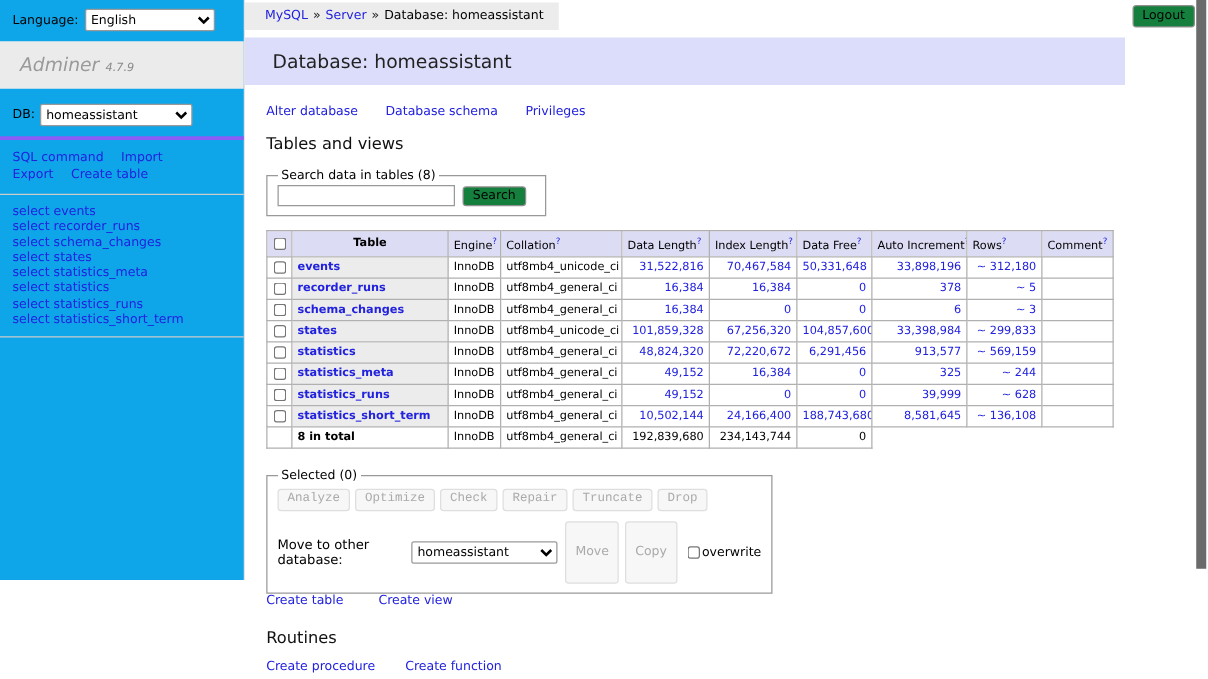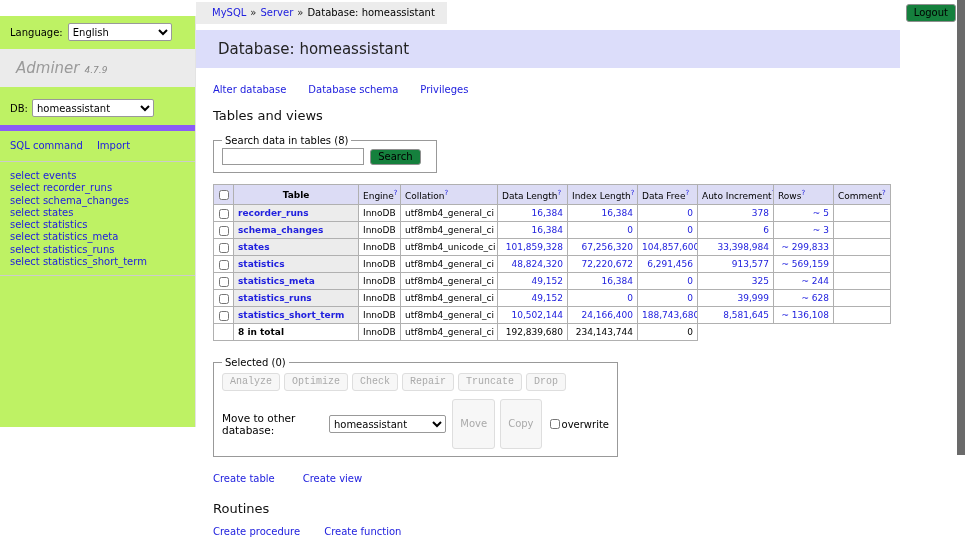--- a/index.html
+++ b/index.html
@@ -5,28 +5,28 @@
   * { box-sizing: border-box; }
   html,body { margin:0; padding:0; }
   body {
     width:966px; height:543px; position:relative; overflow:hidden;
     background:#fff; color:#000;
     font-family:"DejaVu Sans", sans-serif; font-size:10px;
   }
   a { color:#2121de; text-decoration:none; cursor:pointer; }
 
   
-  #sidebar { position:absolute; left:0; top:16px; width:196px; height:411px; background:#bef264; border-right:1px solid #e3e3e3; }
+  #sidebar { position:absolute; left:0; top:0; width:196px; height:464px; background:#0ea5e9; border-right:1px solid #e3e3e3; }
   .lang-row { padding:7px 10px 4px; }
   .lang-row label { margin-right:5px; }
   select { font-family:inherit; font-size:10px; height:18px; border:1px solid #999; background:#fff; border-radius:2px; }
   .lang-row select { width:104px; }
   h1 { margin:4px 0 0; padding:10px 0 10px 16px; background:#ebebeb; color:#9a9a9a; font-style:italic; font-weight:normal; font-size:15px; }
   h1 .version { font-size:9px; color:#8a8a8a; margin-left:5px; }
-  .db-row { padding:12px 10px 8px; border-bottom:6px solid #8b5cf6; }
+  .db-row { padding:12px 10px 8px; border-bottom:3px solid #8b5cf6; }
   .db-row select { width:122px; margin-left:4px; }
   .menu-actions { padding:8px 10px 9px; border-bottom:1px solid #ccc; line-height:13px; }
   .menu-actions a { margin-right:14px; }
   .menu-actions .row { white-space:nowrap; }
   .menu-tables { padding:8px 10px 7px; border-bottom:1px solid #ccc; }
   .menu-tables a { display:block; line-height:12.3px; white-space:nowrap; }
 
   
   #breadcrumb { position:absolute; left:196px; top:2px; background:#ececec; padding:5px 12px 6px 16px; white-space:nowrap; }
   #breadcrumb .sep { color:#222; margin:0 4px; }
@@ -65,49 +65,50 @@
 
   #selected-fieldset { margin-top:16px; width:405px; }
   .sel-buttons { margin-top:3px; }
   .sel-buttons button { margin-right:4px; padding:2px 7px;font-family:Liberation Mono, monospace; }
   .move-row { margin-top:8px; display:flex; align-items:center; font-size:10.5px; }
   .move-row select { width:148px; margin:0 6px 0 5px; }
   .move-row button { margin-right:5px; padding:18px 7px; }
   .move-row .ovw { display:flex; align-items:center; margin-left:3px; font-size:10px; }
   .move-row .ovw input { margin-right:2px; }
 
-  .create-links { margin-top:16px; }
+  .create-links { }
   .create-links a { margin-right:28px; }
   #routines-heading { margin-top:17px; }
   .routine-links { margin-top:10px; }
   .routine-links a { margin-right:24px; }
 
   #scrollbar-thumb { position:absolute; right:1px; top:0; width:8px; height:455px; background:#6a6a6a; }
 </style>
 </head>
 <body>
 
 <div id="sidebar">
   <div class="lang-row">
     <label>Language:</label><select><option>English</option></select>
   </div>
   <h1><span>Adminer</span><span class="version">4.7.9</span></h1>
   <div class="db-row">
     <label>DB:</label><select><option>homeassistant</option></select>
   </div>
   <div class="menu-actions">
     <div class="row"><a>SQL command</a><a>Import</a></div>
+    <div class="row"><a>Export</a><a>Create table</a></div>
   </div>
   <div class="menu-tables">
       <a>select events</a>
       <a>select recorder_runs</a>
       <a>select schema_changes</a>
       <a>select states</a>
+      <a>select statistics_meta</a>
       <a>select statistics</a>
-      <a>select statistics_meta</a>
       <a>select statistics_runs</a>
       <a>select statistics_short_term</a>
     </div>
 </div>
 
 <div id="breadcrumb">
   <a>MySQL</a><span class="sep">»</span><a>Server</a><span class="sep">»</span><span>Database: homeassistant</span>
 </div>
 <button id="logout">Logout</button>
 
@@ -149,20 +150,32 @@
         <th><span>Data Length</span><sup class="help"><a>?</a></sup></th>
         <th><span>Index Length</span><sup class="help"><a>?</a></sup></th>
         <th><span>Data Free</span><sup class="help"><a>?</a></sup></th>
         <th><span>Auto Increment</span><sup class="help"><a>?</a></sup></th>
         <th><span>Rows</span><sup class="help"><a>?</a></sup></th>
         <th><span>Comment</span><sup class="help"><a>?</a></sup></th>
       </tr>
     </thead>
     <tbody>
 
+        <tr>
+          <td class="chk"><input type="checkbox" style=""></td>
+          <th class="name"><a>events</a></th>
+          <td>InnoDB</td>
+          <td>utf8mb4_unicode_ci</td>
+          <td class="num"><a>31,522,816</a></td>
+          <td class="num"><a>70,467,584</a></td>
+          <td class="num"><a>50,331,648</a></td>
+          <td class="num"><a>33,898,196</a></td>
+          <td class="num"><a>~ 312,180</a></td>
+          <td></td>
+        </tr>
 
         <tr>
           <td class="chk"><input type="checkbox" style=""></td>
           <th class="name"><a>recorder_runs</a></th>
           <td>InnoDB</td>
           <td>utf8mb4_general_ci</td>
           <td class="num"><a>16,384</a></td>
           <td class="num"><a>16,384</a></td>
           <td class="num"><a>0</a></td>
           <td class="num"><a>378</a></td>

